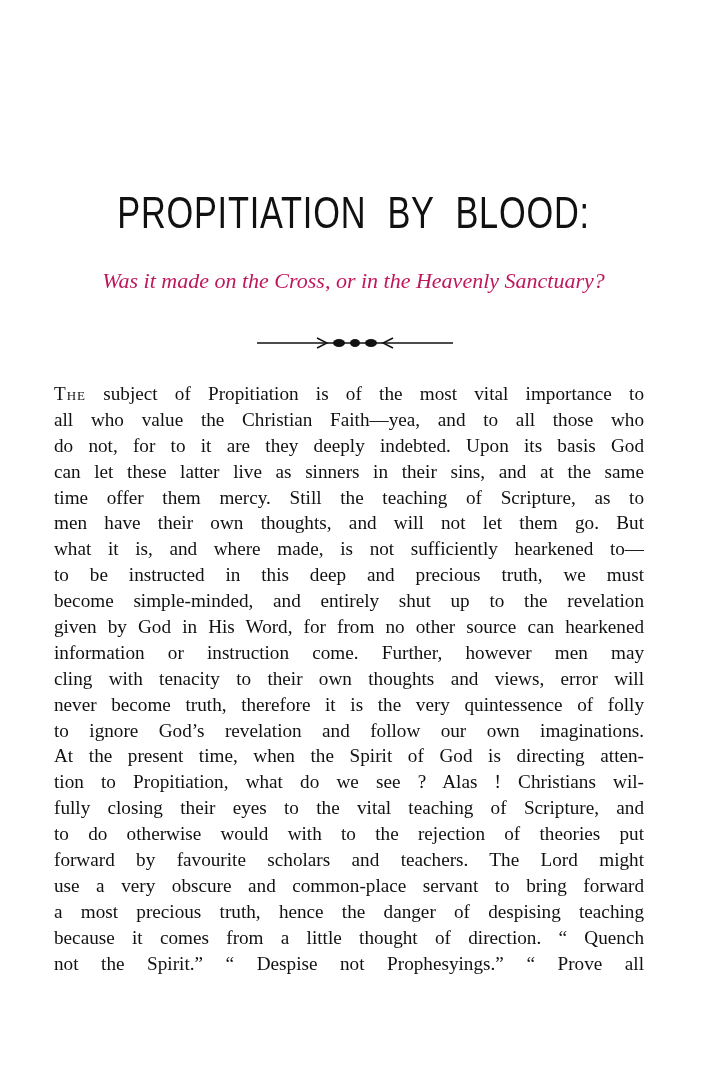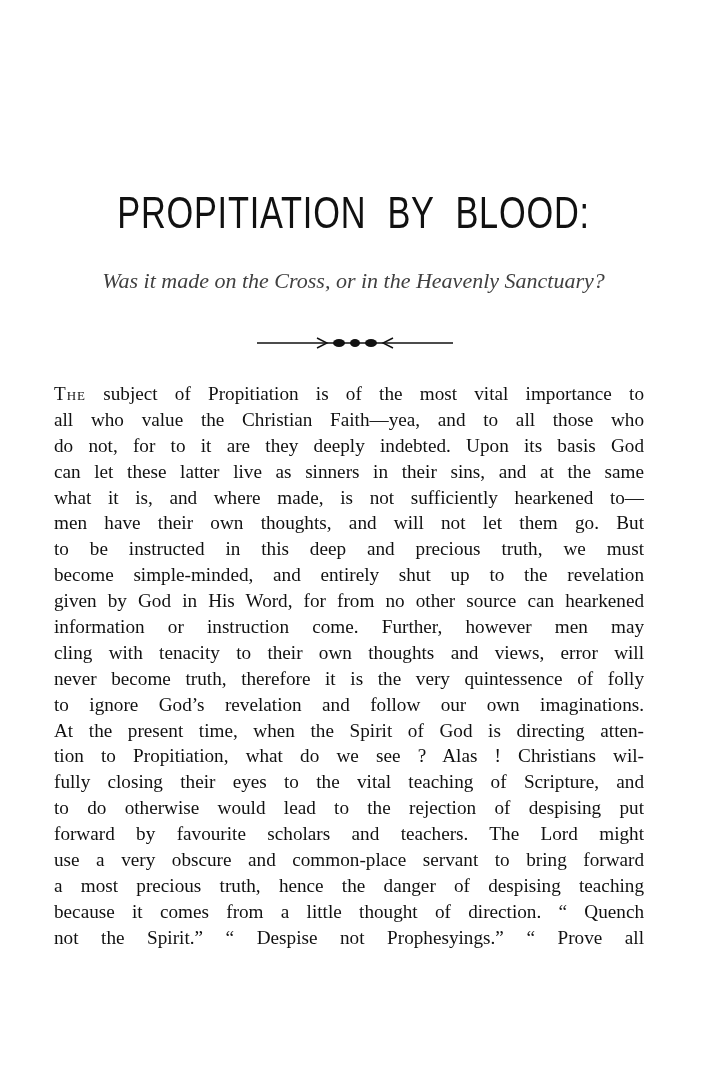--- a/index.html
+++ b/index.html
@@ -39,21 +39,21 @@
     .subtitle {
       position: absolute;
       top: 268px;
       left: 0;
       width: 707px;
       text-align: center;
       font-family: "Liberation Serif", serif;
       font-style: italic;
       font-size: 22px;
       margin: 0;
-      color: #404040;
+      color: #be185d;
     }
     .ornament {
       position: absolute;
       top: 332px;
       left: 255px;
       width: 200px;
       height: 22px;
     }
     .body-text {
       position: absolute;
@@ -93,32 +93,33 @@
     <ellipse cx="116" cy="11" rx="6" ry="4" fill="#111"></ellipse>
     <path d="M138 6 L128 11 L138 16" fill="none" stroke="#111" stroke-width="1.4"></path>
     <line x1="128" y1="11" x2="198" y2="11" stroke="#111" stroke-width="1.6"></line>
   </svg>
 
   <div class="body-text" id="body-text">
     <span class="line"><span class="smallcaps">The</span><span> subject of Propitiation is of the most vital importance to</span></span>
     <span class="line">all who value the Christian Faith—yea, and to all those who</span>
     <span class="line">do not, for to it are they deeply indebted.  Upon its basis God</span>
     <span class="line">can let these latter live as sinners in their sins, and at the same</span>
+    <span class="line">time offer them mercy.  Still the teaching of Scripture, as to</span>
+    <span class="line">men have their own thoughts, and will not let them go.  But</span>
     <span class="line">what it is, and where made, is not sufficiently hearkened to—</span>
-    <span class="line">men have their own thoughts, and will not let them go.  But</span>
     <span class="line">to be instructed in this deep and precious truth, we must</span>
     <span class="line">become simple-minded, and entirely shut up to the revelation</span>
     <span class="line">given by God in His Word, for from no other source can hearkened</span>
     <span class="line">information or instruction come.  Further, however men may</span>
     <span class="line">cling with tenacity to their own thoughts and views, error will</span>
     <span class="line">never become truth, therefore it is the very quintessence of folly</span>
     <span class="line">to ignore God’s revelation and follow our own imaginations.</span>
     <span class="line">At the present time, when the Spirit of God is directing atten-</span>
     <span class="line">tion to Propitiation, what do we see ?  Alas ! Christians wil-</span>
     <span class="line">fully closing their eyes to the vital teaching of Scripture, and</span>
-    <span class="line">to do otherwise would lead to the rejection of despising put</span>
+    <span class="line">to do otherwise would with to the rejection of theories put</span>
     <span class="line">forward by favourite scholars and teachers.  The Lord might</span>
     <span class="line">use a very obscure and common-place servant to bring forward</span>
     <span class="line">a most precious truth, hence the danger of despising teaching</span>
     <span class="line">because it comes from a little thought of direction.  “ Quench</span>
     <span class="line">not the Spirit.”  “ Despise not Prophesyings.”  “ Prove all</span>
   </div>
 </div>
 
 </body></html>

